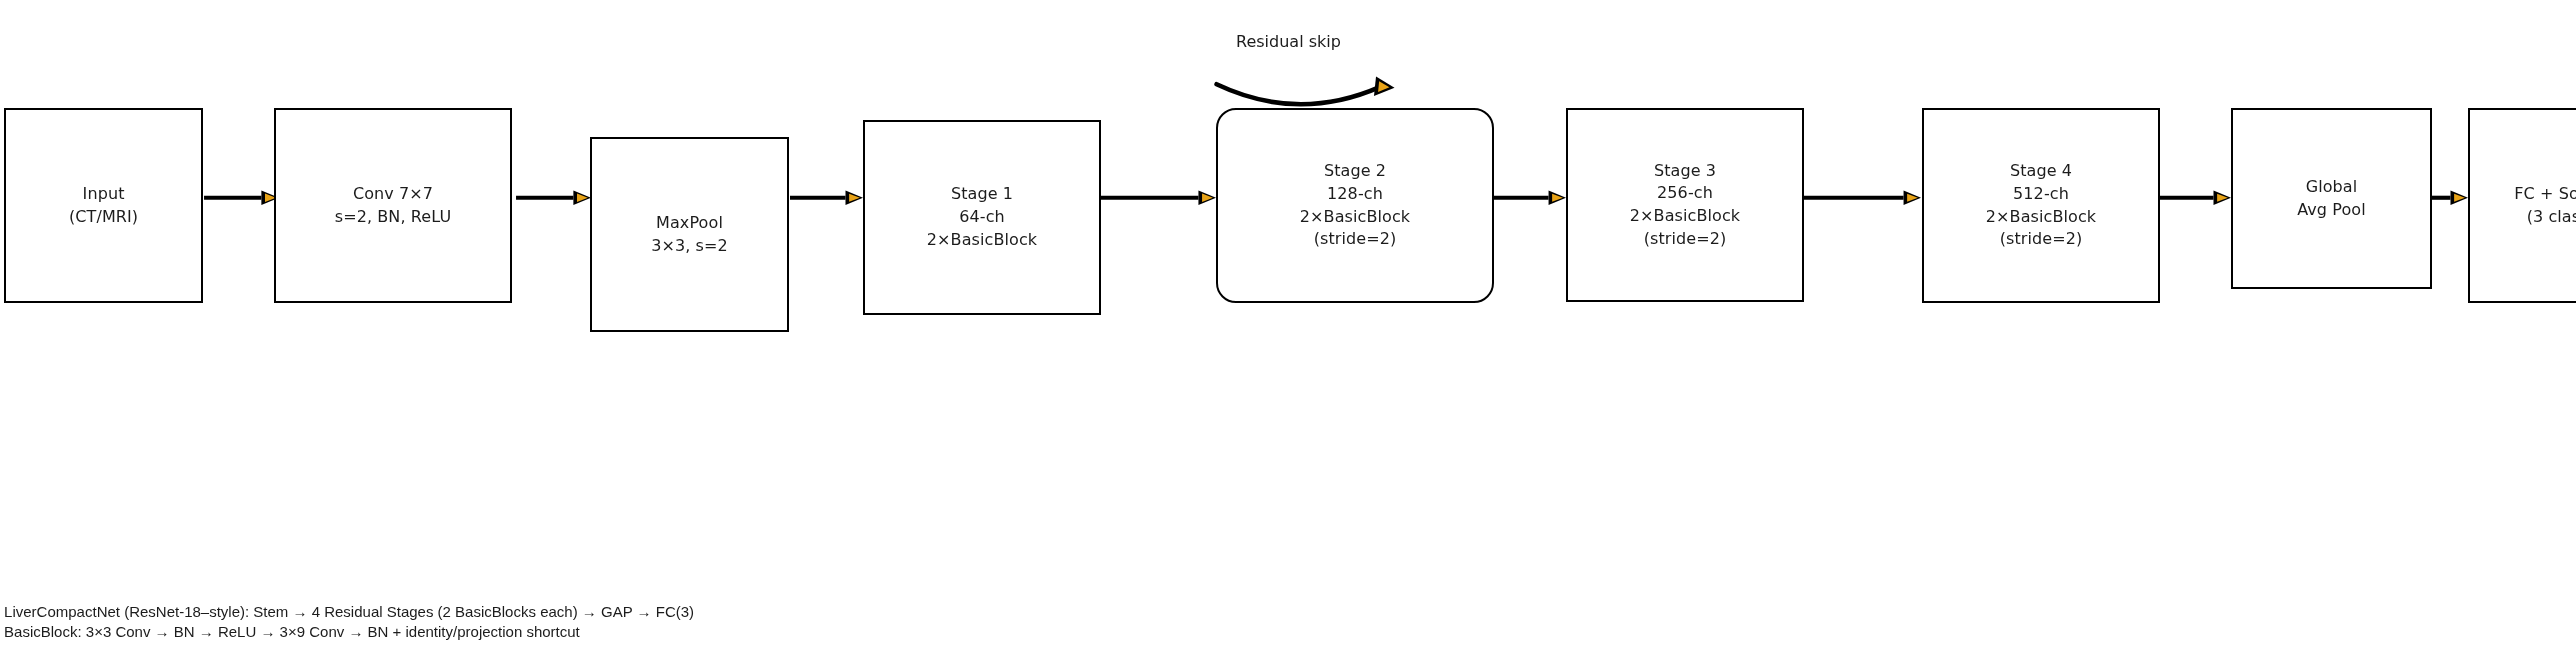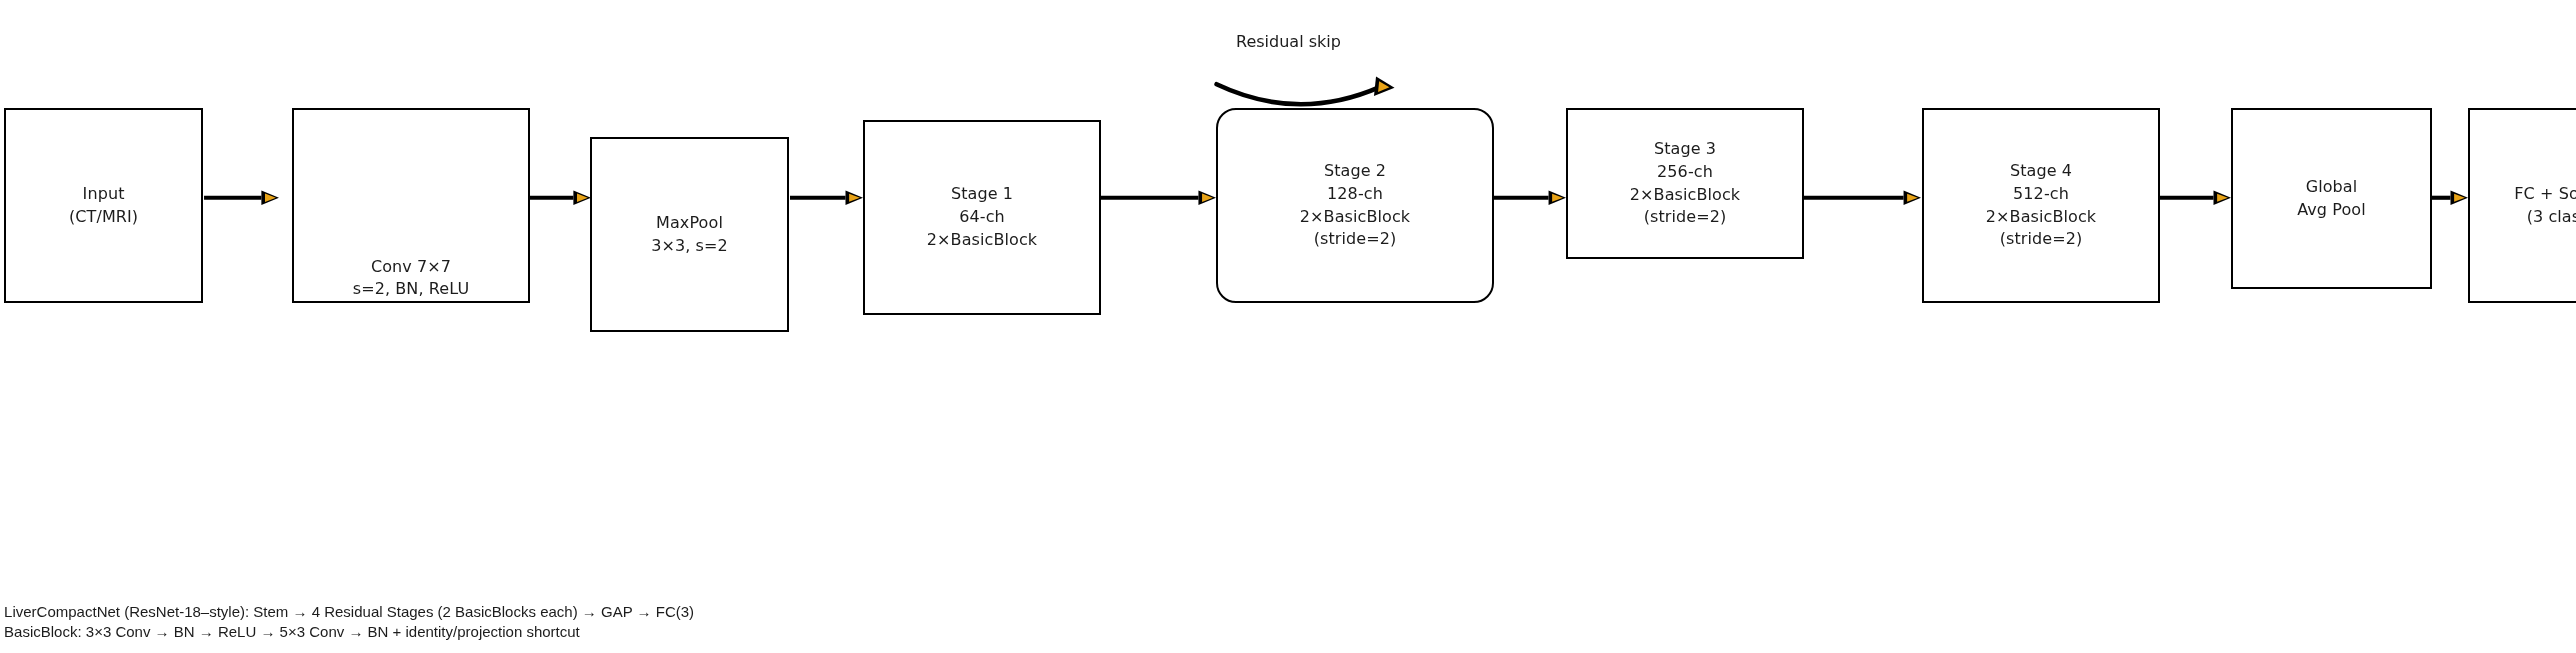--- a/index.html
+++ b/index.html
@@ -150,40 +150,40 @@
           <path d="M 36 1 L 70 15 L 36 29 Z" fill="#000000"></path>
           <path d="M 43 7 L 64 15 L 43 23 Z" fill="#E8A317"></path>
         </svg></div>
     </div>
 
   <div id="block-layer">
       <div class="flow-box" style="left: 4.1px; top: 108px; width: 199px; height: 195px;">
         <div class="box-text">Input
 (CT/MRI)</div>
       </div>
-      <div class="flow-box" style="left: 292px; top: 108px; width: 238px; height: 195px; align-items: flex-end;">
+      <div class="flow-box" style="left: 274px; top: 108px; width: 238px; height: 195px;">
         <div class="box-text">Conv 7×7
 s=2, BN, ReLU</div>
       </div>
       <div class="flow-box" style="left: 590px; top: 108px; width: 199px; height: 195px; margin-top: 29px;">
         <div class="box-text">MaxPool
 3×3, s=2</div>
       </div>
       <div class="flow-box" style="left: 863px; top: 120px; width: 238px; height: 195px;">
         <div class="box-text">Stage 1
 64-ch
 2×BasicBlock</div>
       </div>
       <div class="flow-box" style="left: 1216px; top: 108px; width: 278px; height: 195px; border-radius: 20px;">
         <div class="box-text">Stage 2
 128-ch
 2×BasicBlock
 (stride=2)</div>
       </div>
-      <div class="flow-box" style="left: 1566px; top: 108px; width: 238px; height: 151px;">
+      <div class="flow-box" style="left: 1566px; top: 108px; width: 238px; height: 194px;">
         <div class="box-text">Stage 3
 256-ch
 2×BasicBlock
 (stride=2)</div>
       </div>
       <div class="flow-box" style="left: 1922px; top: 108px; width: 238px; height: 195px;">
         <div class="box-text">Stage 4
 512-ch
 2×BasicBlock
 (stride=2)</div>
@@ -193,17 +193,17 @@
 Avg Pool</div>
       </div>
       <div class="flow-box" style="left: 2468px; top: 108px; width: 204px; height: 195px;">
         <div class="box-text">FC + Softmax
 (3 classes)</div>
       </div>
     </div>
 
   <div id="caption-block">
     <div class="caption-line">LiverCompactNet (ResNet-18–style): Stem → 4 Residual Stages (2 BasicBlocks each) → GAP → FC(3)</div>
-    <div class="caption-line">BasicBlock: 3×3 Conv → BN → ReLU → 5×3 Conv → BN + identity/projection shortcut</div>
+    <div class="caption-line">BasicBlock: 3×3 Conv → BN → ReLU → 3×9 Conv → BN + identity/projection shortcut</div>
   </div>
 
 </div>
 
 
 </body></html>

